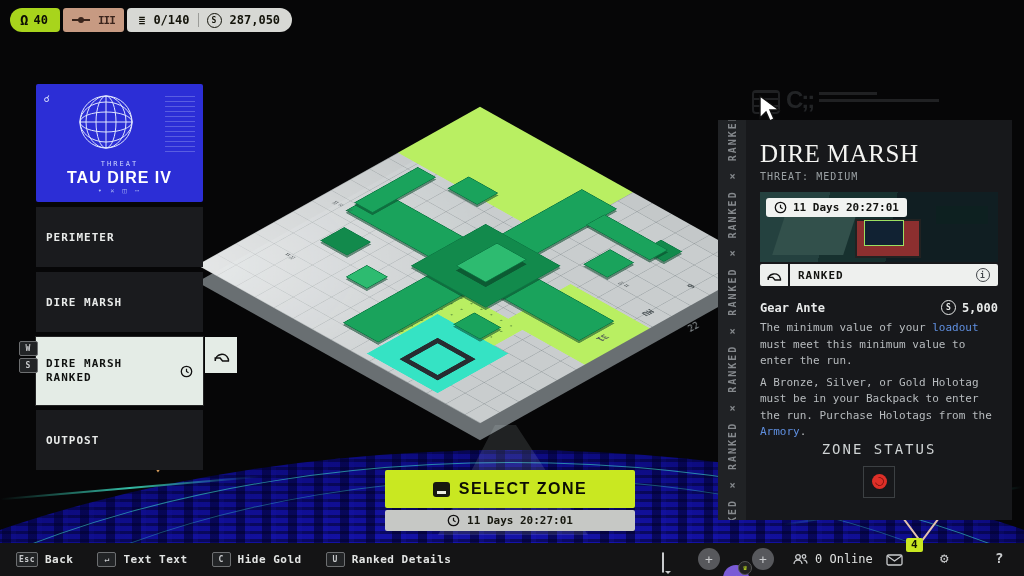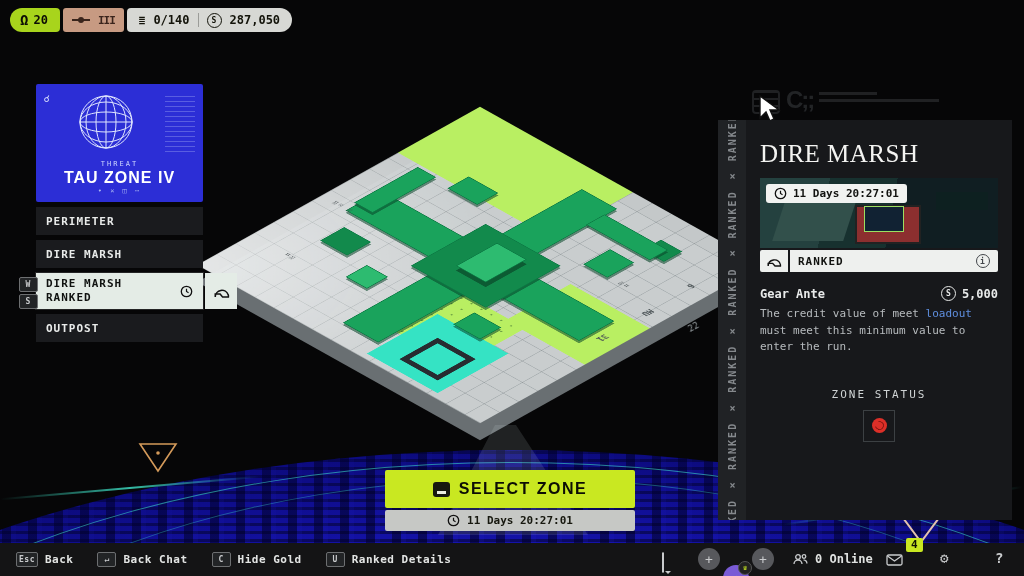--- a/index.html
+++ b/index.html
@@ -36,21 +36,21 @@
   .syscard{height:118px;background:#2c2ed6;border-radius:2px;position:relative;color:#e7ecff;overflow:hidden;}
   .syscard svg{position:absolute;left:38px;top:6px;}
   .sys-label{position:absolute;left:0;right:0;top:76px;text-align:center;font-size:7px;letter-spacing:2px;color:#cdd6ff;}
   .sys-name{position:absolute;left:0;right:0;top:85px;text-align:center;font-family:"Liberation Sans",sans-serif;
             font-weight:bold;font-size:16px;letter-spacing:1px;color:#fff;}
   .sys-glyphs{position:absolute;left:0;right:0;top:103px;text-align:center;font-size:7px;color:#aab6f2;letter-spacing:2px;}
   .sys-corner{position:absolute;left:8px;top:10px;font-size:9px;color:#dfe5ff;}
   .sys-lines{position:absolute;right:8px;top:12px;width:30px;height:56px;
      background:repeating-linear-gradient(0deg,rgba(210,220,255,.55) 0 1px,transparent 1px 5px);opacity:.5;}
   .zrow{margin-top:5px;background:#1a1b1e;color:#e9ebea;font-size:11px;font-weight:bold;letter-spacing:1px;
-        height:28px;display:flex;align-items:center;padding:0 10px;position:relative;}
+        height:28px;display:flex;align-items:center;padding:16px 10px;position:relative;}
   .zrow.sel{background:#e4ece6;color:#101210;height:36px;box-shadow:0 0 0 1px rgba(255,255,255,.12);}
   .zrow .two{line-height:1.25;font-size:11px;}
   .zrow .spacer{flex:1;}
   .clock12{width:13px;height:13px;flex:none;}
   .helmetbox{position:absolute;left:169px;top:0;width:32px;height:36px;background:#e4ece6;display:flex;align-items:center;justify-content:center;}
   .keyhints{position:absolute;left:-17px;top:4px;display:flex;flex-direction:column;gap:2px;}
   .keycap{display:inline-flex;align-items:center;justify-content:center;min-width:13px;height:13px;padding:0 2px;
           border:1px solid #6d6f71;border-radius:2px;background:#222426;color:#c9cbcd;font-size:8px;font-weight:bold;}
   
   .map-scene{position:absolute;left:0;top:0;width:1024px;height:576px;pointer-events:none;}
@@ -97,21 +97,21 @@
   .ranked-bar .hb{width:28px;background:#eef0ee;display:flex;align-items:center;justify-content:center;border-radius:2px 0 0 2px;}
   .ranked-bar .lb{flex:1;background:#eef0ee;color:#121310;display:flex;align-items:center;gap:8px;
       font-size:11px;font-weight:bold;letter-spacing:1px;padding:0 8px;border-radius:0 2px 2px 0;}
   .info-i{margin-left:auto;width:12px;height:12px;border:1.3px solid #42464a;border-radius:50%;display:inline-flex;
       align-items:center;justify-content:center;font-size:8px;color:#42464a;font-weight:bold;}
   .gear-row{display:flex;align-items:center;margin-top:14px;font-size:12px;font-weight:bold;}
   .gear-row .val{margin-left:auto;display:flex;align-items:center;gap:6px;}
   .para{font-size:11px;line-height:1.5;color:#b7bbbe;margin-top:5px;}
   .para a{color:#5f8fe0;text-decoration:none;}
   .sec-title{font-size:12px;font-weight:bold;margin-top:13px;color:#eceeec;}
-  .zstat{margin-top:32px;text-align:center;font-size:11px;letter-spacing:2px;color:#cfd3d4;}
+  .zstat{text-align:center;font-size:14px;letter-spacing:2px;color:#cfd3d4;}
   .zstat-box{margin:9px auto 0;width:30px;height:30px;border:1px solid #3c4043;display:flex;align-items:center;justify-content:center;}
   .zstat-ico{width:15px;height:15px;border-radius:50%;background:#dd2f28;position:relative;}
   .zstat-ico:after{content:"";position:absolute;left:3px;top:3px;right:3px;bottom:3px;border:1.5px solid #7e140f;border-radius:50%;
       border-left-color:transparent;transform:rotate(30deg);}
   
   .wmark{position:absolute;left:752px;top:90px;display:flex;gap:6px;align-items:flex-start;opacity:.5;}
   .wm-box{width:24px;height:20px;border:2px solid #3a3d41;border-radius:4px;
       background:repeating-linear-gradient(0deg,transparent 0 5px,#3a3d41 5px 7px);}
   .wm-c{font-family:"Liberation Sans",sans-serif;font-weight:bold;font-size:24px;color:#3f4246;line-height:.8;letter-spacing:-2px;}
   .wm-lines{margin-top:2px;display:flex;flex-direction:column;gap:4px;}
@@ -132,21 +132,21 @@
   .hint{display:flex;align-items:center;gap:7px;}
   .br-icons{position:absolute;left:0;right:0;bottom:0;height:33px;pointer-events:none;}
   .br-icons > *{position:absolute;pointer-events:auto;}
   .bubble{width:16px;height:11px;border:1.5px solid #c9cbcd;border-radius:3px;position:relative;}
   .bubble:after{content:"";position:absolute;left:2px;bottom:-5px;border:3px solid transparent;border-top-color:#c9cbcd;}
   .av{width:22px;height:22px;border-radius:50%;background:#57585c;color:#c9cbcd;display:flex;align-items:center;justify-content:center;
       font-size:13px;}
   .av.party{width:26px;height:26px;background:#7a5bd6;color:#fff;font-size:12px;position:relative;}
   .av.party .badge{position:absolute;right:-3px;top:-4px;width:12px;height:12px;border-radius:50%;background:#222;
       border:1px solid #555;display:flex;align-items:center;justify-content:center;font-size:7px;color:#c9e821;}
-  .online{display:flex;align-items:center;gap:7px;font-size:12px;font-weight:bold;color:#dfe1e0;}
+  .online{display:flex;align-items:center;gap:7px;font-size:12px;font-weight:normal;color:#dfe1e0;}
   .mailbadge{position:absolute;left:906px;top:538px;background:#c9e821;color:#101105;font-size:11px;font-weight:bold;
       padding:0 5px;border-radius:2px;line-height:14px;z-index:5;}
   .simpleico{color:#c9cbcd;font-size:14px;line-height:1;}
   svg.lineico{display:block;}
 </style>
 </head>
 <body>
 
 <div id="screen">
 
@@ -195,21 +195,21 @@
     <circle cx="20" cy="13" r="1.8" fill="#d49a5a"></circle>
   </svg>
   <svg class="tri" style="left:880px;top:485px;" width="82" height="62">
     <polygon points="3,6 79,6 41,57" fill="none" stroke="#e3c2ae" stroke-width="2"></polygon>
     <circle cx="41" cy="23" r="3.4" fill="#f2c23e"></circle>
   </svg>
 
   <div class="tophud">
     <div class="pill level">
       <span class="ico-omega">Ω</span>
-      <span>20</span>
+      <span>40</span>
     </div>
     <div class="seg nav">
       <span class="node-ico"></span>
       <span class="pillar-ico">III</span>
     </div>
     <div class="pill res">
       <span class="list-ico">≣</span>
       <span>0/140</span>
       <span class="div"></span>
       <span class="coin">S</span>
@@ -226,21 +226,21 @@
           <ellipse cx="32" cy="32" rx="26" ry="10"></ellipse>
           <ellipse cx="32" cy="32" rx="26" ry="20"></ellipse>
           <ellipse cx="32" cy="32" rx="10" ry="26"></ellipse>
           <ellipse cx="32" cy="32" rx="20" ry="26"></ellipse>
           <line x1="6" y1="32" x2="58" y2="32"></line>
             <line x1="32" y1="6" x2="32" y2="58"></line>
         </g>
       </svg>
       <span class="sys-lines"></span>
       <div class="sys-label">THREAT</div>
-      <div class="sys-name">TAU ZONE IV</div>
+      <div class="sys-name">TAU DIRE IV</div>
       <div class="sys-glyphs">• ⨯ ◫ ⋯</div>
     </div>
 
     <div class="zrow">
       <span>PERIMETER</span>
     </div>
     <div class="zrow">
       <span>DIRE MARSH</span>
     </div>
     <div class="zrow sel">
@@ -279,20 +279,21 @@
   <svg class="cursor" width="26" height="30">
     <polygon points="3,2 3,24 9,18 13,27 17,25 13,16 22,16" fill="#fff" stroke="#111" stroke-width="1.4"></polygon>
   </svg>
 
   <div class="ribbon">
     <span>RANKED × RANKED × RANKED × RANKED × RANKED × RANKED × RANKED × RANKED ×</span>
   </div>
 
   <div class="panel">
     <div class="panel-title">DIRE MARSH</div>
+    <div class="threat">THREAT: MEDIUM</div>
 
     <div class="zone-img">
       <span class="blk1"></span>
         <span class="blk2"></span>
         <span class="blk3"></span>
         <span class="blk4"></span>
       <span class="timer-pill">
         <svg class="clock12" viewBox="0 0 14 14">
           <circle cx="7" cy="7" r="5.6" fill="none" stroke="#111" stroke-width="1.4"></circle>
           <path d="M7 4v3l2.2 1.4" fill="none" stroke="#111" stroke-width="1.3"></path>
@@ -314,23 +315,26 @@
     </div>
 
     <div class="gear-row">
       <span>Gear Ante</span>
       <span class="val">
         <span class="coin w">S</span>
         <span>5,000</span>
       </span>
     </div>
     <div class="para">
-      <span>The credit value of meet </span><a href="#">loadout</a><span> must meet this minimum value to enter the run.</span>
-    </div>
-
+      <span>The minimum value of your </span><a href="#">loadout</a><span> must meet this minimum value to enter the run.</span>
+    </div>
+
+    <div class="para">
+      <span>A Bronze, Silver, or Gold Holotag must be in your Backpack to enter the run. Purchase Holotags from the </span><a href="#">Armory</a><span>.</span>
+    </div>
 
     <div class="zstat">ZONE STATUS</div>
     <div class="zstat-box">
       <span class="zstat-ico"></span>
     </div>
   </div>
 
   <div class="selectzone">
     <div class="sz-btn">
       <span class="keyico"></span>
@@ -345,21 +349,21 @@
     </div>
   </div>
 
   <div class="bottombar">
     <span class="hint">
       <span class="keycap">Esc</span>
       <span>Back</span>
     </span>
     <span class="hint">
       <span class="keycap">↵</span>
-      <span>Back Chat</span>
+      <span>Text Text</span>
     </span>
     <span class="hint">
       <span class="keycap">C</span>
       <span>Hide Gold</span>
     </span>
     <span class="hint">
       <span class="keycap">U</span>
       <span>Ranked Details</span>
     </span>
   </div>

